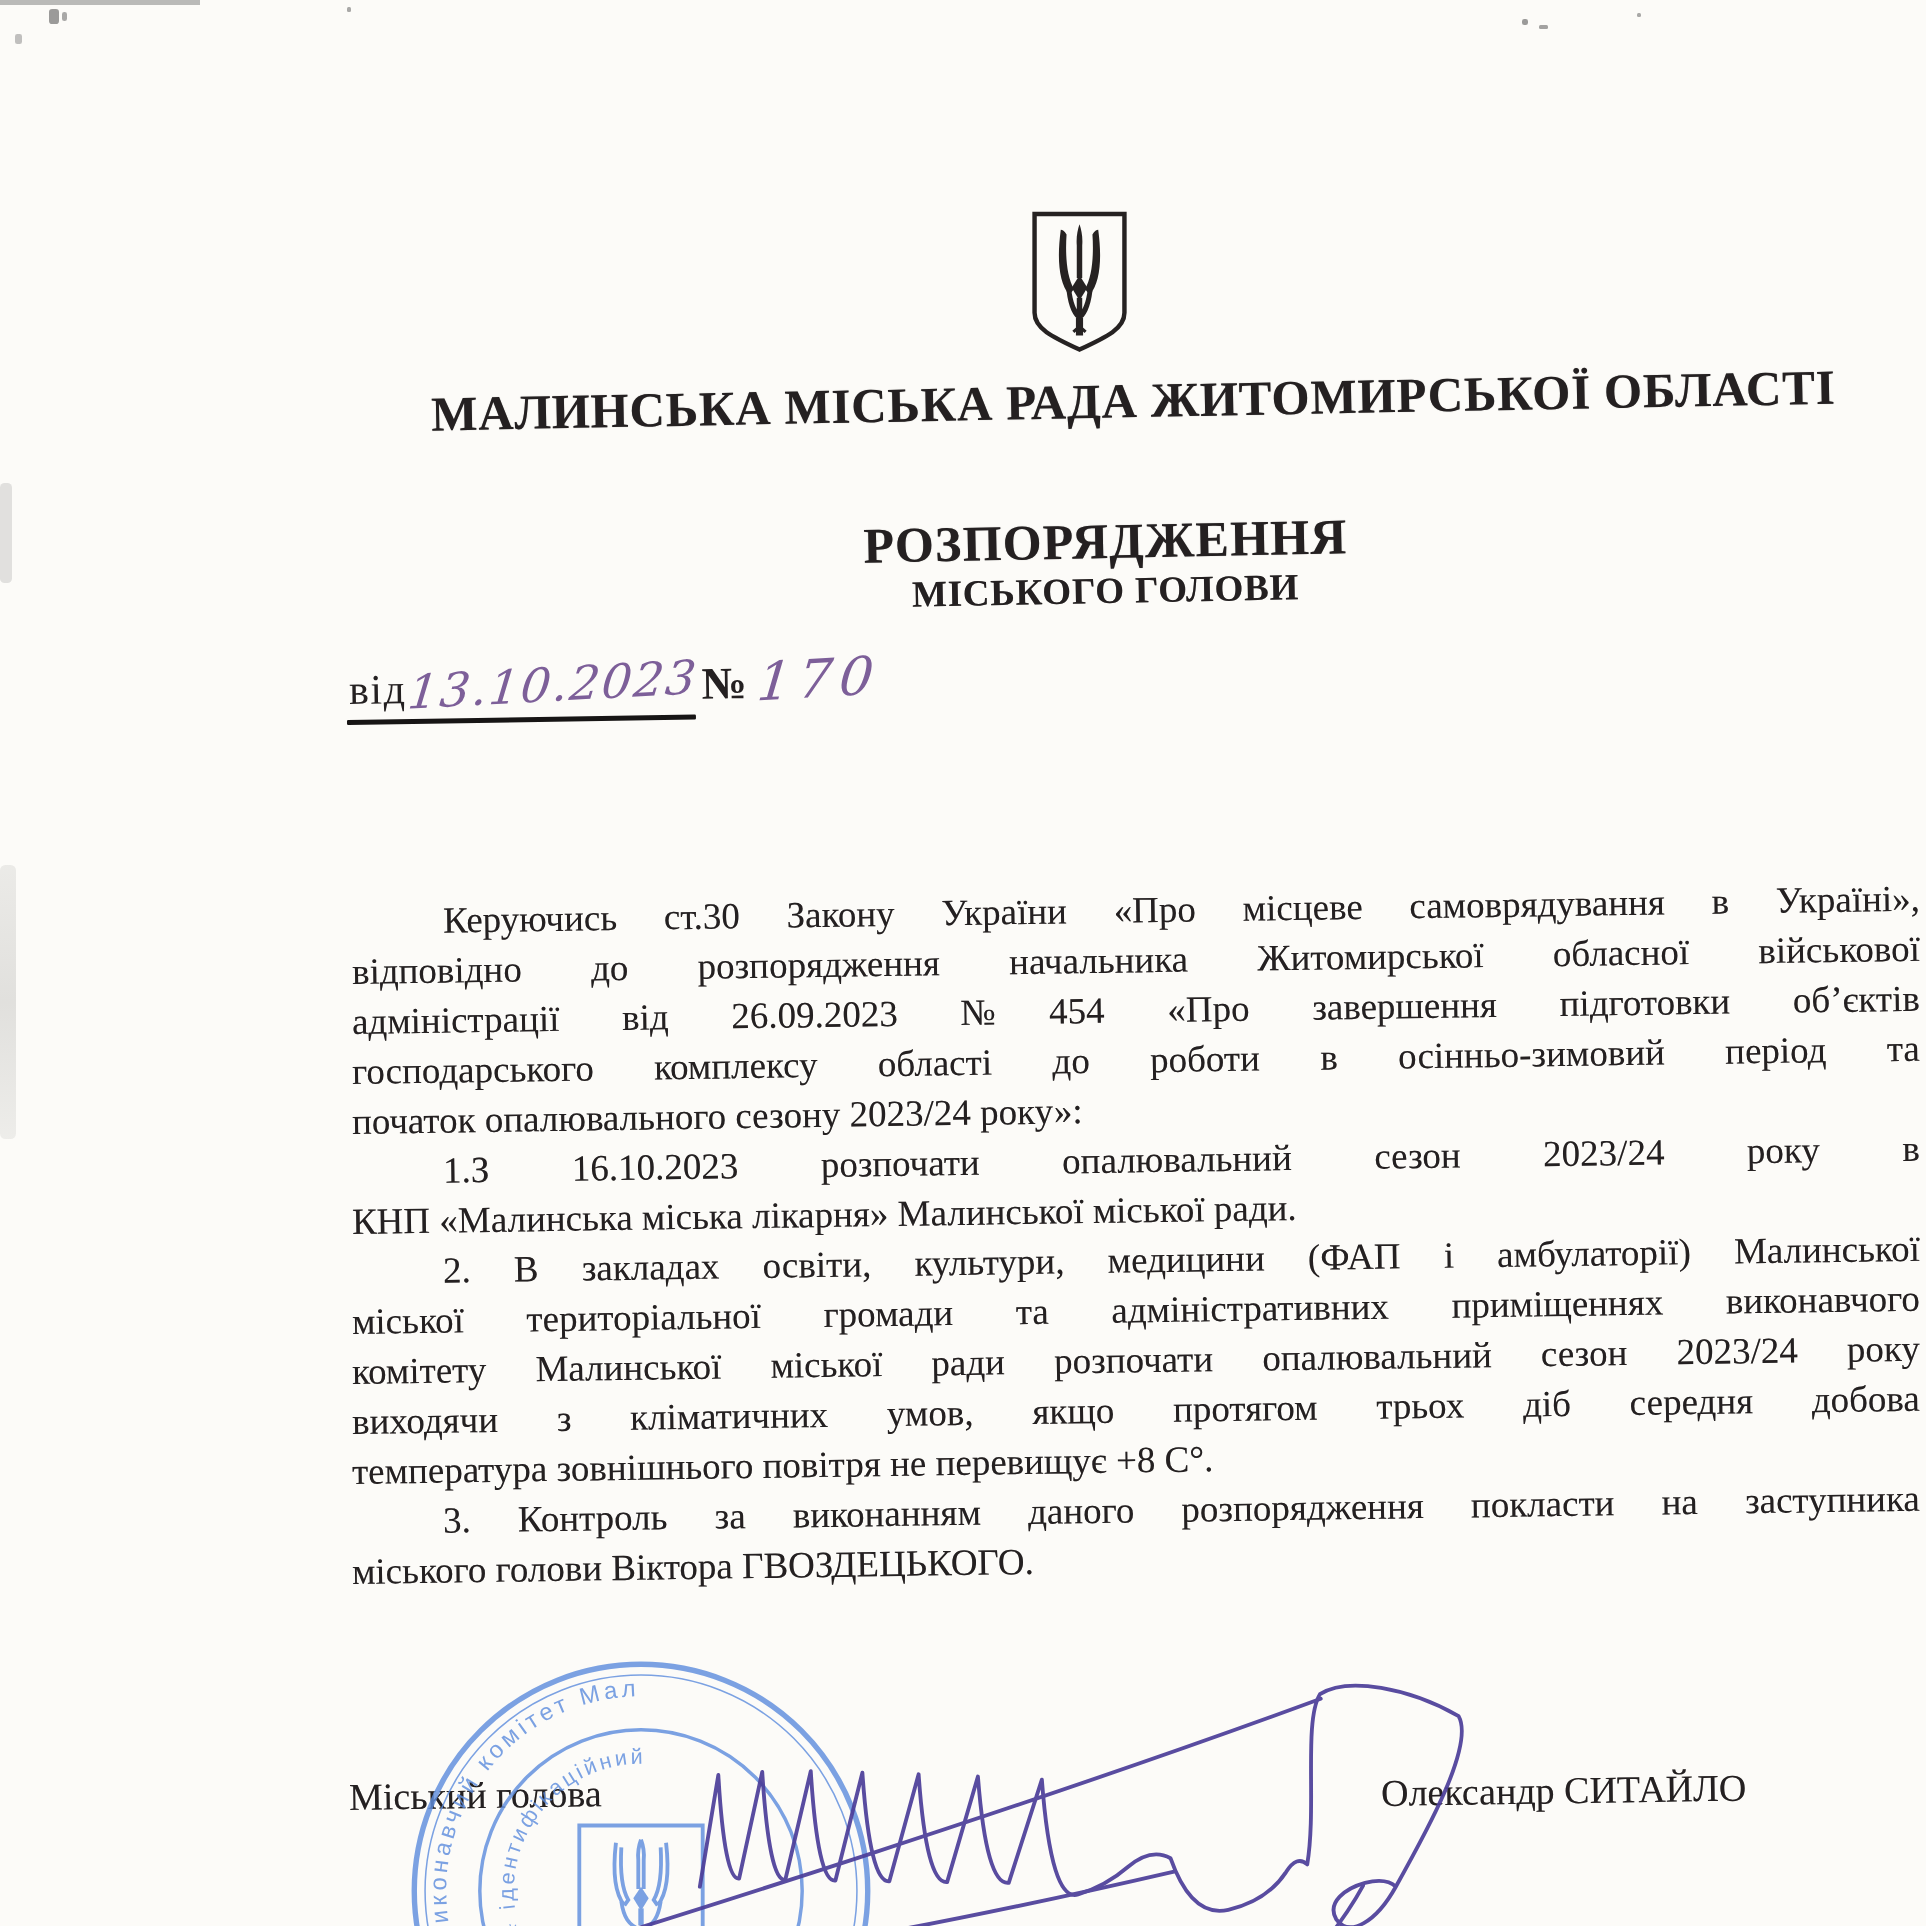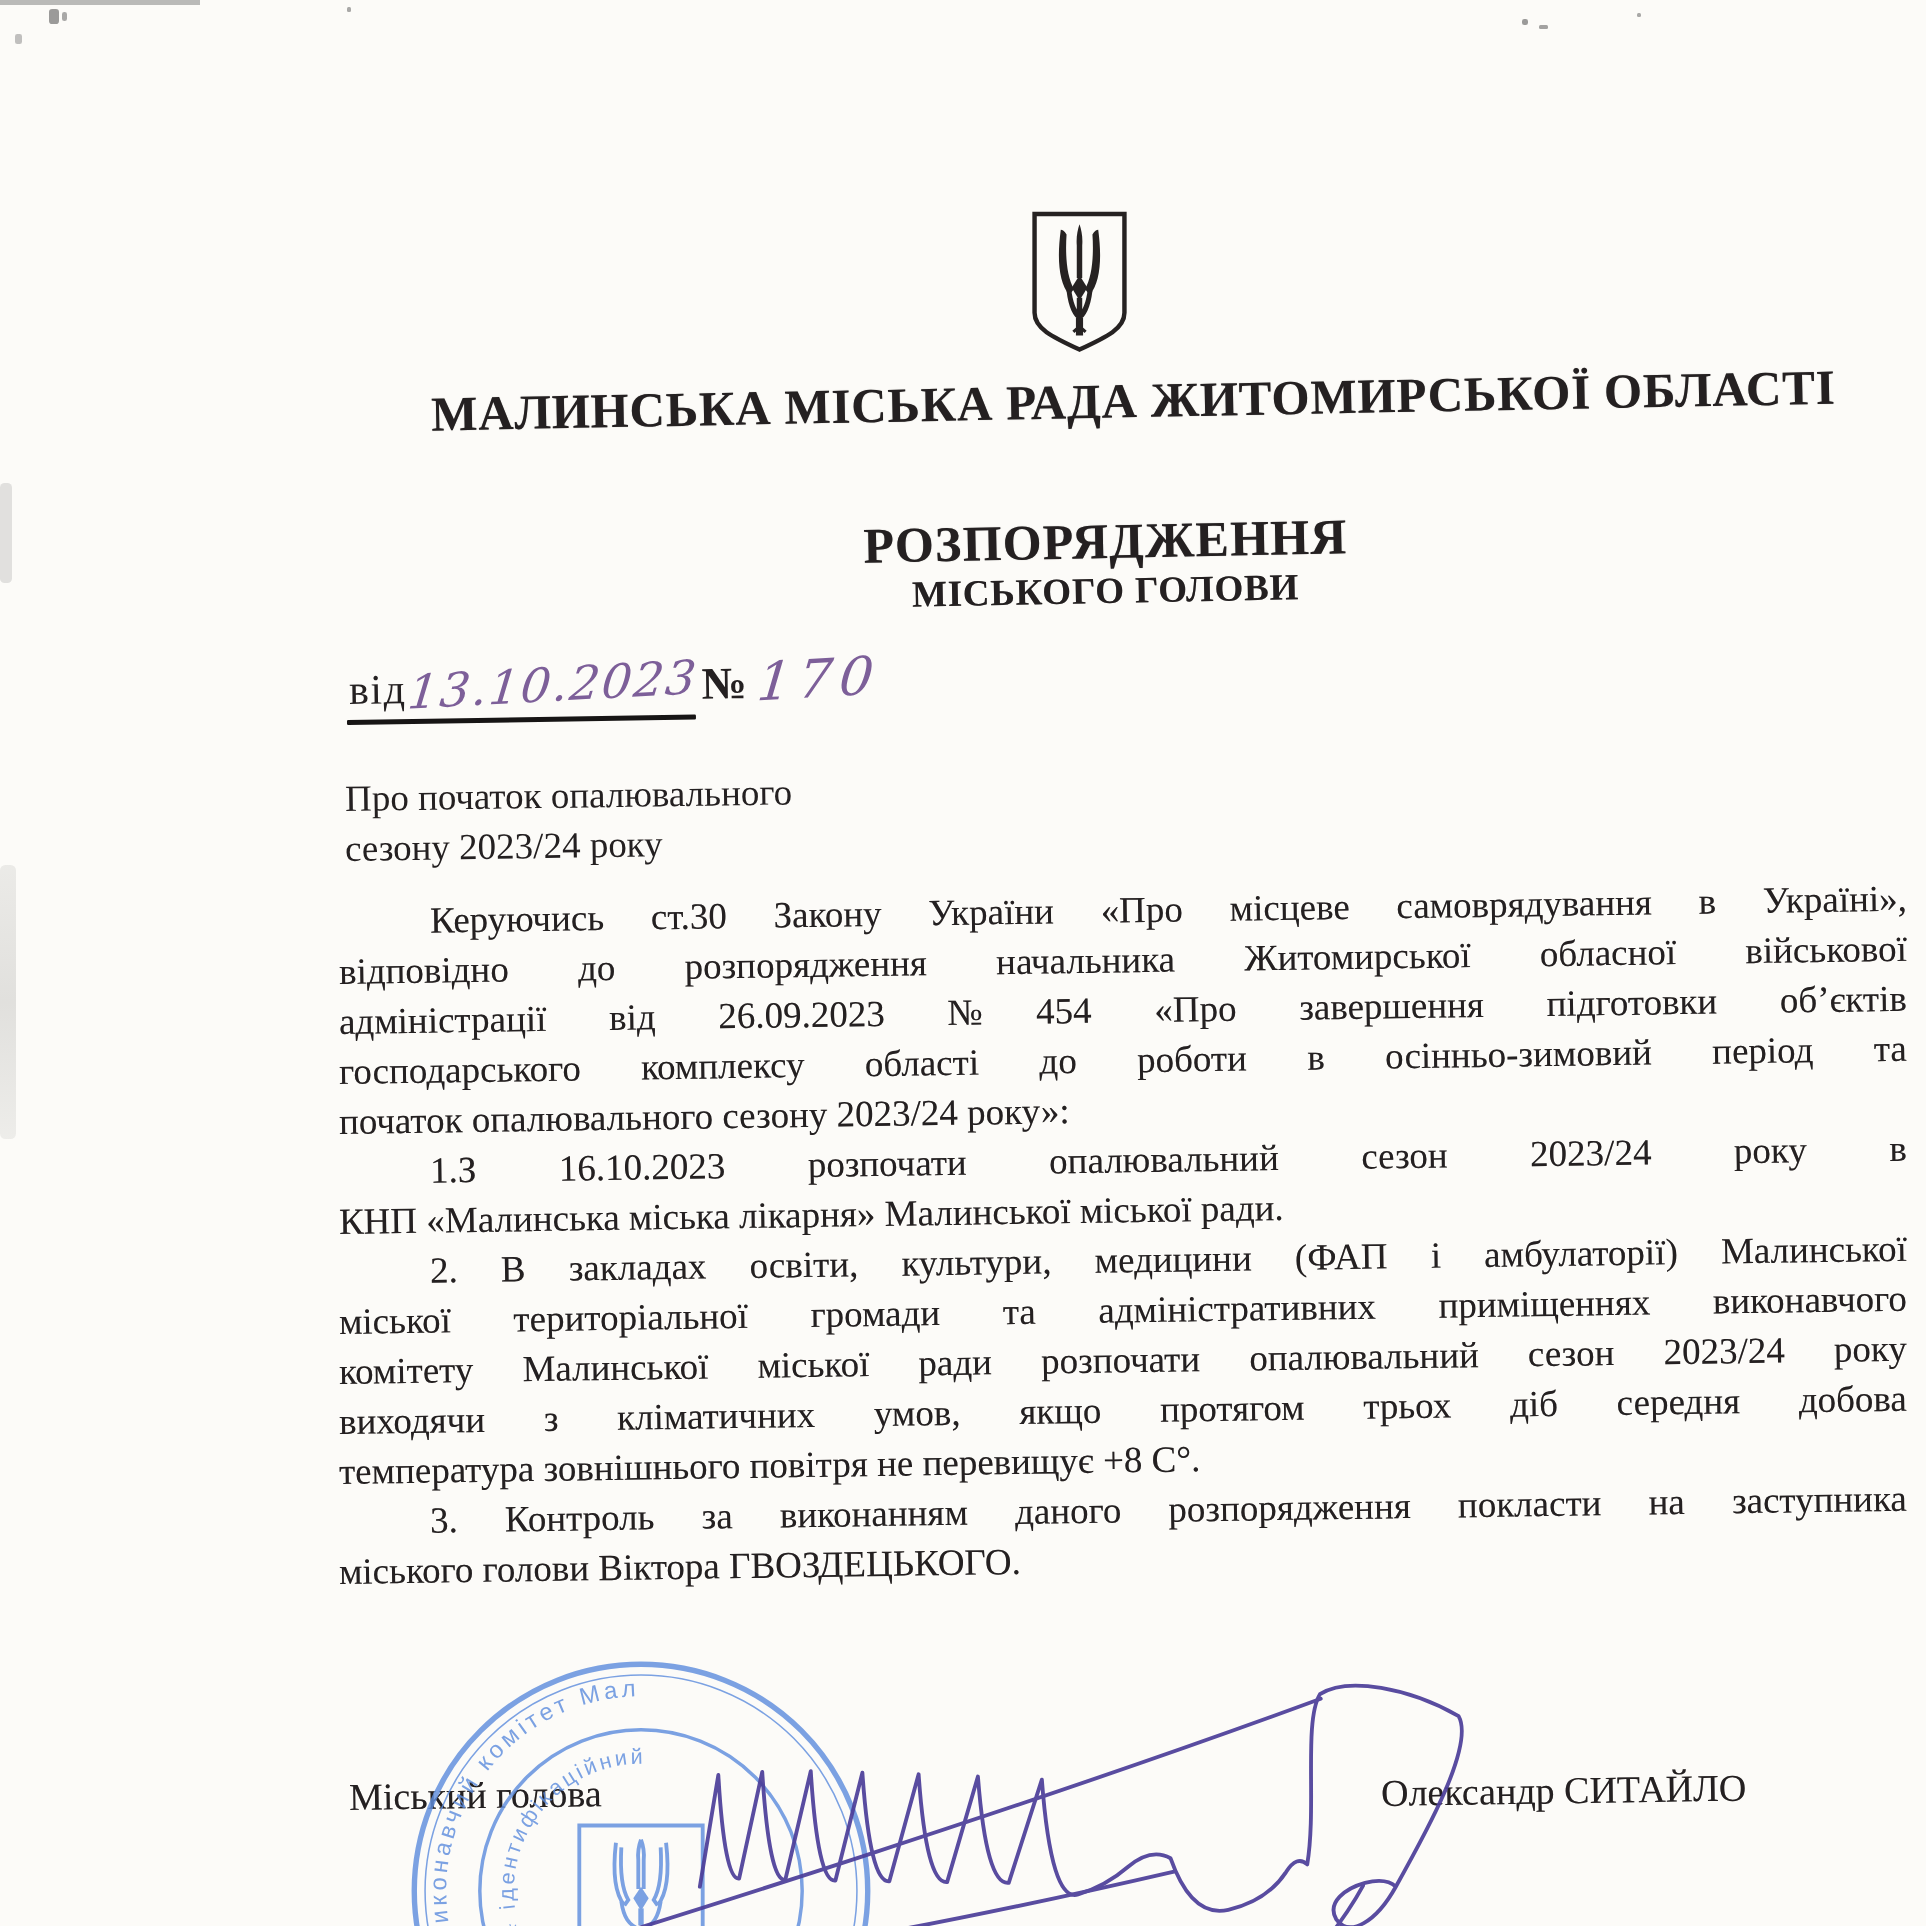--- a/index.html
+++ b/index.html
@@ -13,21 +13,21 @@
   .doc-main{left:836px;top:512px;width:539px;text-align:center;font-size:50px;font-weight:bold;letter-spacing:1.2px;text-shadow:0 0 0.8px rgba(20,18,18,.45);}
   .doc-sub{left:836px;top:569px;width:539px;text-align:center;font-size:37px;font-weight:bold;letter-spacing:0.8px;text-shadow:0 0 0.4px rgba(20,18,18,.4);}
   .date-row{left:349px;top:655px;white-space:nowrap;}
   .date-label{font-size:42px;letter-spacing:1.5px;}
   .hw{font-family:"DejaVu Serif",serif;font-style:italic;color:#7d5f99;}
   .hw-date{font-size:47px;letter-spacing:1.9px;display:inline-block;transform:skewX(-9deg) rotate(-2.2deg);margin-left:3.1px;}
   .no-label{font-size:45px;font-weight:bold;margin-left:3.9px;}
   .hw-no{font-size:53px;letter-spacing:7px;display:inline-block;transform:skewX(-9deg) rotate(-2.5deg);margin-left:11.6px;}
   .date-underline{left:347px;top:720px;width:349px;height:5.4px;background:#171515;transform:rotate(-0.9deg);transform-origin:0 50%;border-radius:1.2px;}
   .subject{left:345px;top:774px;font-size:37px;line-height:50px;}
-  .body-block{left:339px;top:897px;width:1568px;font-size:37px;}
+  .body-block{left:352px;top:897px;width:1568px;font-size:37px;}
   .body-line{line-height:50px;height:50px;text-align:justify;text-align-last:justify;transform:rotate(-0.85deg);transform-origin:0 50%;white-space:normal;text-shadow:0 0 0.4px rgba(25,22,22,.35);}
   .body-line.indent{text-indent:91px;}
   .body-line.line-end{text-align-last:left;}
   .sig-title{left:349px;top:1775px;font-size:38px;white-space:nowrap;text-shadow:0 0 0.4px rgba(25,22,22,.35);}
   .sig-name{left:1381px;top:1771px;font-size:38px;white-space:nowrap;text-shadow:0 0 0.4px rgba(25,22,22,.35);}
   .stamp{left:400px;top:1650px;width:482px;height:482px;opacity:.82;}
   .stamp text{font-family:"Liberation Sans",sans-serif;}
   .signature{left:327px;top:1637px;width:1194px;height:578px;}
   .artifact{position:absolute;pointer-events:none;}
 </style>
@@ -62,24 +62,20 @@
 
   <div class="abs org-name tilt2">МАЛИНСЬКА МІСЬКА РАДА ЖИТОМИРСЬКОЇ ОБЛАСТІ</div>
   <div class="abs doc-main tilt2">РОЗПОРЯДЖЕННЯ</div>
   <div class="abs doc-sub tilt2">МІСЬКОГО ГОЛОВИ</div>
 
   <div class="abs date-row tilt">
     <span class="date-label">від</span><span class="hw hw-date">13.10.2023</span><span class="no-label">№</span><span class="hw hw-no">170</span>
   </div>
   <div class="abs date-underline"></div>
 
-  <div class="abs subject">
-    <div class="tilt">Про початок опалювального</div>
-    <div class="tilt">сезону 2023/24 року</div>
-  </div>
 
   <div class="abs body-block">
       <div class="body-line indent">Керуючись  ст.30 Закону України «Про місцеве самоврядування в Україні»,</div>
       <div class="body-line">відповідно до розпорядження начальника Житомирської обласної військової</div>
       <div class="body-line">адміністрації від 26.09.2023 №454 «Про завершення підготовки об’єктів</div>
       <div class="body-line">господарського комплексу області до роботи в осінньо-зимовий період та</div>
       <div class="body-line line-end">початок опалювального сезону 2023/24 року»:</div>
       <div class="body-line indent">1.З 16.10.2023 розпочати опалювальний сезон 2023/24 року в</div>
       <div class="body-line line-end">КНП «Малинська міська лікарня» Малинської міської ради.</div>
       <div class="body-line indent">2. В закладах освіти, культури, медицини (ФАП і амбулаторії) Малинської</div>

